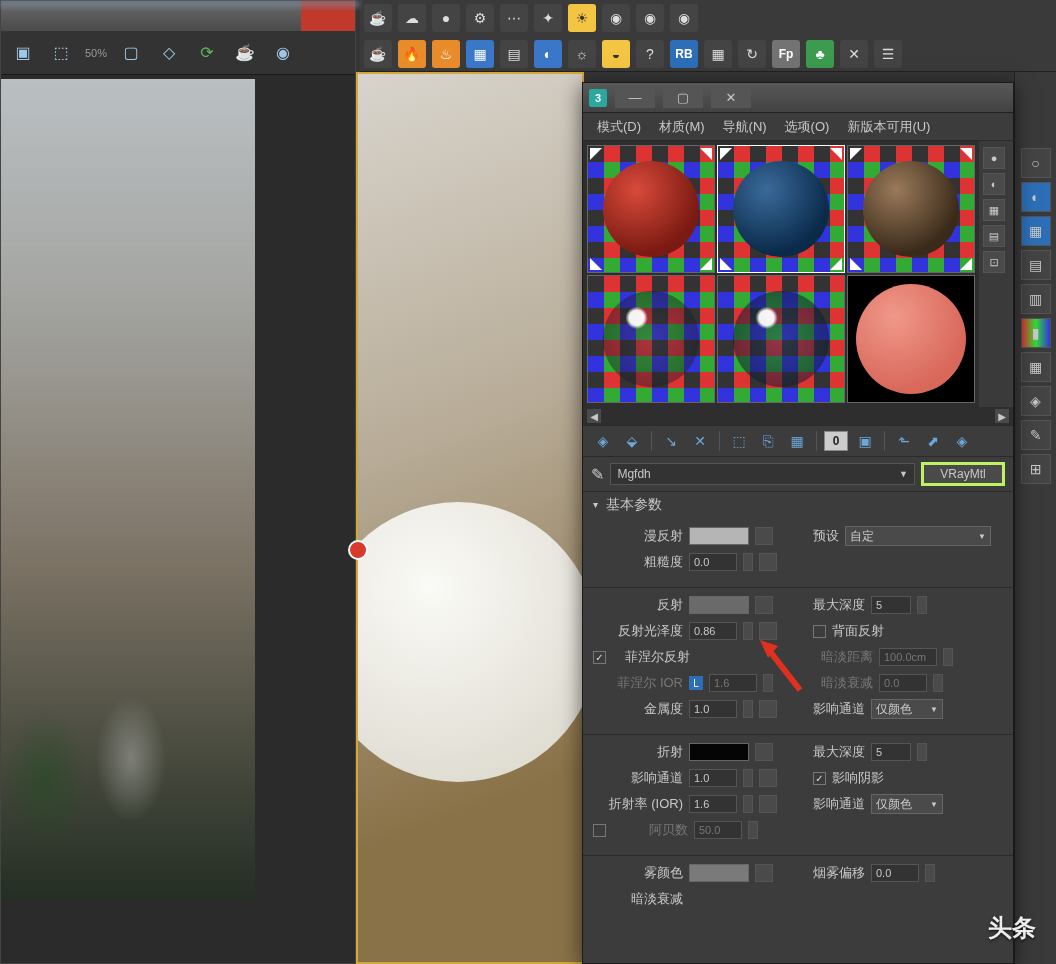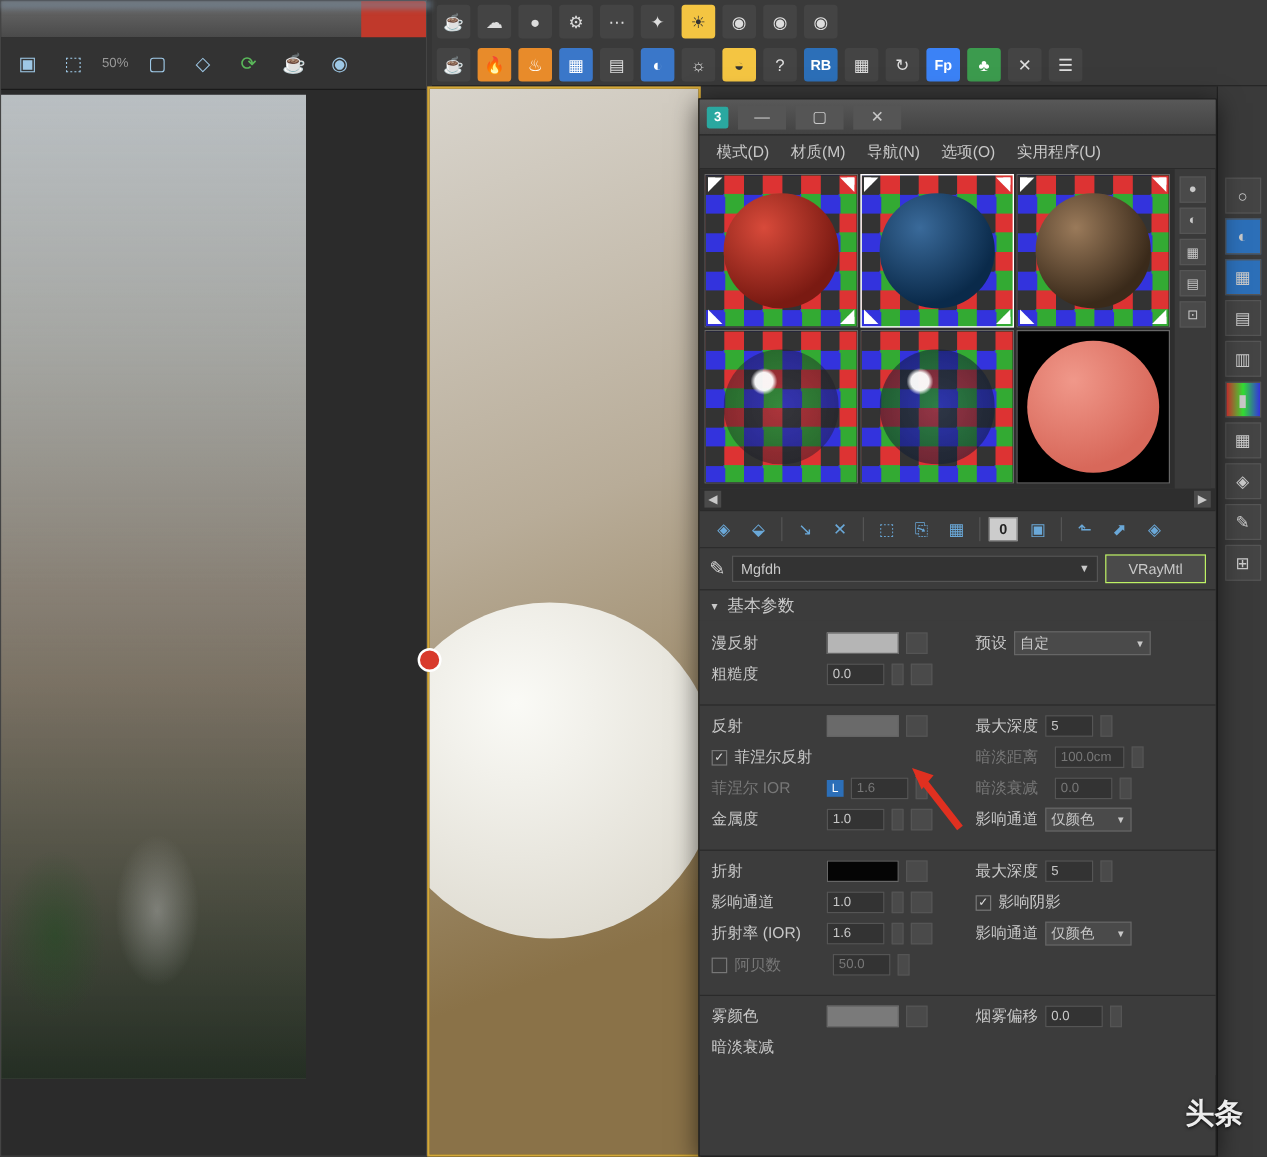--- a/index.html
+++ b/index.html
@@ -7,21 +7,21 @@
 
 
 .main-toolbar { position:absolute; top:0; left:360px; right:0; height:72px; background:#3a3a3a; border-bottom:1px solid #222; }
 .tb-row { display:flex; align-items:center; height:36px; gap:6px; padding:0 4px; }
 .tb-ico { width:28px; height:28px; border-radius:3px; display:flex; align-items:center; justify-content:center; background:#444; font-size:14px; color:#ddd; cursor:pointer; }
 .tb-ico.yellow{background:#f4c542;color:#333}
 .tb-ico.blue{background:#3a77c9;color:#fff}
 .tb-ico.orange{background:#e88b2a;color:#fff}
 .tb-ico.green{background:#3c9b4e;color:#fff}
 .tb-ico.rb{background:#2c6fb8;color:#fff;font-weight:bold;font-size:12px}
-.tb-ico.fp{background:#3b82f6;color:#fff;font-weight:bold;font-size:12px}
+.tb-ico.fp{background:#737373;color:#fff;font-weight:bold;font-size:12px}
 
 
 .left-window { position:absolute; top:0; left:0; width:356px; height:964px; background:#2b2b2b; border:1px solid #444; }
 .left-title { height:30px; background:linear-gradient(#6a6a6a,#4a4a4a); display:flex; }
 .left-title .red{width:54px;background:#c0392b;margin-left:auto;border-radius:0 2px 0 0}
 .left-sub { height:30px; background:#2e2e2e; display:flex; align-items:center; justify-content:flex-end; padding:0 12px; font-size:14px; border-bottom:1px solid #444;}
 .left-tools { height:44px; background:#333; display:flex; align-items:center; gap:10px; padding:0 8px; border-bottom:1px solid #1a1a1a;}
 .lt-ico { width:28px; height:28px; display:flex; align-items:center; justify-content:center; color:#9ec8e6; font-size:16px; cursor:pointer;}
 .lt-txt { font-size:11px; color:#999; }
 .render-img { width:254px; height:820px; margin:4px 0 0 0; background:linear-gradient(180deg,#b8bec0 0%,#a8aea8 25%,#8a8278 50%,#4a5248 100%); position:relative; overflow:hidden;}
@@ -79,43 +79,43 @@
 .mat-tb { height:32px; background:#3c3c3c; display:flex; align-items:center; gap:5px; padding:0 8px; border-top:1px solid #2a2a2a; border-bottom:1px solid #2a2a2a;}
 .mt-ico{width:24px;height:24px;display:flex;align-items:center;justify-content:center;font-size:14px;color:#6aa8d8;cursor:pointer}
 .mt-sep{width:1px;height:20px;background:#555;margin:0 2px}
 .mt-box{width:24px;height:20px;background:#ccc;color:#222;font-size:12px;display:flex;align-items:center;justify-content:center;font-weight:bold;border:1px solid #888}
 
 
 .name-row { height:34px; display:flex; align-items:center; gap:6px; padding:0 8px; background:#3c3c3c;}
 .name-row .pick{font-size:16px;color:#ccc}
 .name-dd { flex:1; height:22px; background:#333; border:1px solid #555; display:flex; align-items:center; padding:0 6px; font-size:12px;}
 .name-dd .car{margin-left:auto;font-size:9px}
-.type-btn { width:84px; height:24px; background:#4a4a4a; border:1px solid #bef264; display:flex; align-items:center; justify-content:center; font-size:12px;cursor:pointer}
+.type-btn { width:84px; height:24px; background:#4a4a4a; border:3px solid #bef264; display:flex; align-items:center; justify-content:center; font-size:12px;cursor:pointer}
 
 
 .rollout-hdr { height:26px; background:#3c3c3c; display:flex; align-items:center; padding:0 10px; gap:8px; font-size:14px; border-top:1px solid #2a2a2a; cursor:pointer;}
 .rollout-hdr .car{font-size:10px}
-.rollout-body { background:#3c3c3c; padding:6px 10px 10px 10px; }
+.rollout-body { background:#3c3c3c; padding:6px 10px 10px 10px;text-align:right; }
 .prm-row { display:flex; align-items:center; height:26px; gap:6px; font-size:13px;}
 .prm-lbl { width:90px; color:#c8c8c8; }
 .prm-lbl.dim{color:#777}
 .swatch { width:60px; height:18px; border:1px solid #666; cursor:pointer;}
 .sw-grey{background:#b5b5b5}
 .sw-dgrey{background:#6a6a6a}
 .sw-black{background:#050505}
 .sw-fog{background:#7a7a7a}
 .spin { width:48px; height:18px; background:#333; border:1px solid #555; display:flex; align-items:center; padding:0 4px; font-size:11px;}
 .spin-btn{width:10px;height:18px;background:#4a4a4a;border:1px solid #555;display:flex;flex-direction:column}
 .spin-btn::before,.spin-btn::after{content:"";flex:1;}
 .mapbtn{width:18px;height:18px;background:#4a4a4a;border:1px solid #555;cursor:pointer}
 .prm-col2 { display:flex; align-items:center; gap:6px; margin-left:auto; width:190px; font-size:13px;}
 .chk-box{width:13px;height:13px;border:1px solid #777;display:inline-flex;align-items:center;justify-content:center;font-size:10px;color:#ddd}
 .dd-small{width:72px;height:20px;background:#4a4a4a;border:1px solid #666;display:flex;align-items:center;padding:0 4px;font-size:12px}
 .dd-small .car{margin-left:auto;font-size:8px}
-.dd-wide{width:114px}
+.dd-wide{width:146px}
 .gap{height:8px}
 .section-sep{height:1px;background:#2a2a2a;margin:4px -10px}
 
 
 .arrow-anno{position:absolute;top:640px;left:760px;width:50px;height:60px;z-index:20;pointer-events:none}
 .arrow-anno svg{width:100%;height:100%}
 
 
 .watermark{position:absolute;bottom:20px;right:20px;color:rgba(255,255,255,0.92);font-size:24px;display:flex;align-items:center;gap:6px;z-index:50;text-shadow:0 1px 3px rgba(0,0,0,0.8)}
 .watermark b{font-weight:bold}
@@ -200,21 +200,21 @@
     <div class="icon3d">3</div>
     <div class="win-btn">―</div>
     <div class="win-btn">▢</div>
     <div class="win-btn">✕</div>
   </div>
   <div class="mat-menu">
     <span>模式(D)</span>
     <span>材质(M)</span>
     <span>导航(N)</span>
     <span>选项(O)</span>
-    <span>实用程序(U)</span>
+    <span>新版本可用(U)</span>
   </div>
   <div class="slot-area">
     <div class="slot-grid">
       <div class="slot">
           <div class="chk"></div>
           <div class="ball red"></div>
           <div class="tri tl"></div>
           <div class="tri tr"></div>
           <div class="tri bl"></div>
           <div class="tri br"></div>
@@ -318,20 +318,30 @@
       <span class="prm-lbl">反射</span>
       <div class="swatch sw-dgrey"></div>
       <div class="mapbtn"></div>
       <div class="prm-col2">
           <span>最大深度</span>
         <div class="spin" style="width:40px">5</div>
           <div class="spin-btn"></div>
       </div>
     </div>
     <div class="prm-row">
+      <span class="prm-lbl">反射光泽度</span>
+      <div class="spin">0.86</div>
+        <div class="spin-btn"></div>
+      <div class="mapbtn"></div>
+      <div class="prm-col2">
+          <span class="chk-box"></span>
+          <span>背面反射</span>
+        </div>
+    </div>
+    <div class="prm-row">
       <span class="chk-box">✓</span>
       <span style="width:78px">菲涅尔反射</span>
       <div class="prm-col2">
           <span class="prm-lbl dim" style="width:60px">暗淡距离</span>
         <div class="spin dim" style="width:58px;color:#777">100.0cm</div>
           <div class="spin-btn"></div>
       </div>
     </div>
     <div class="prm-row">
       <span class="prm-lbl dim">菲涅尔 IOR</span>

